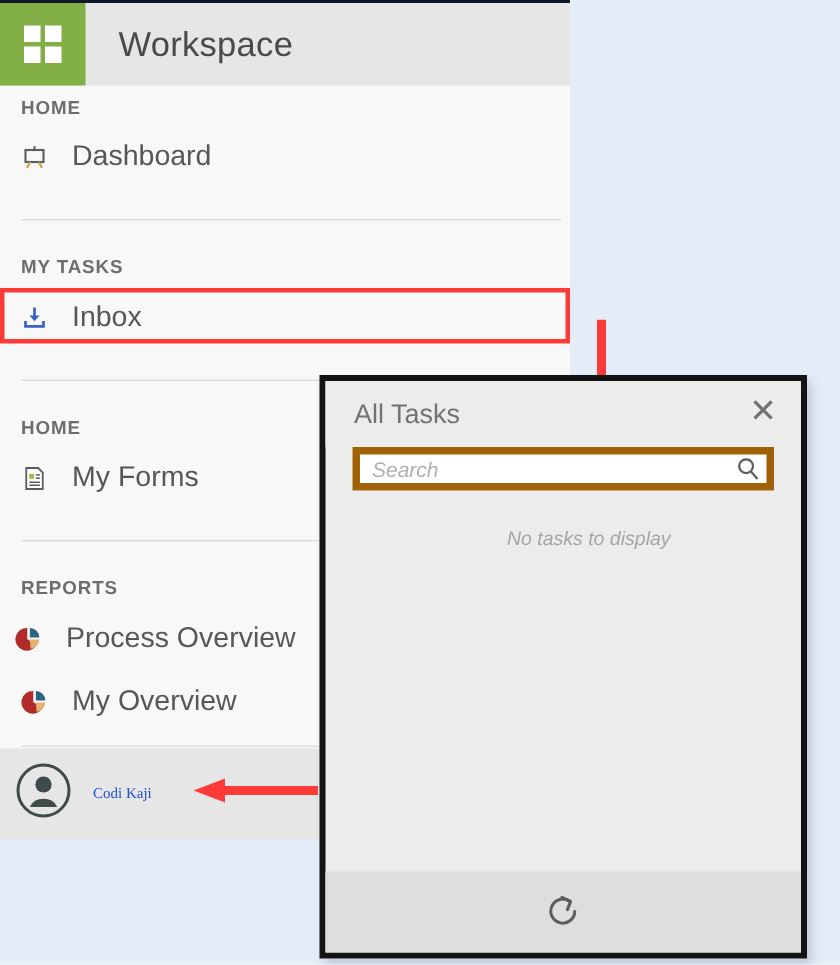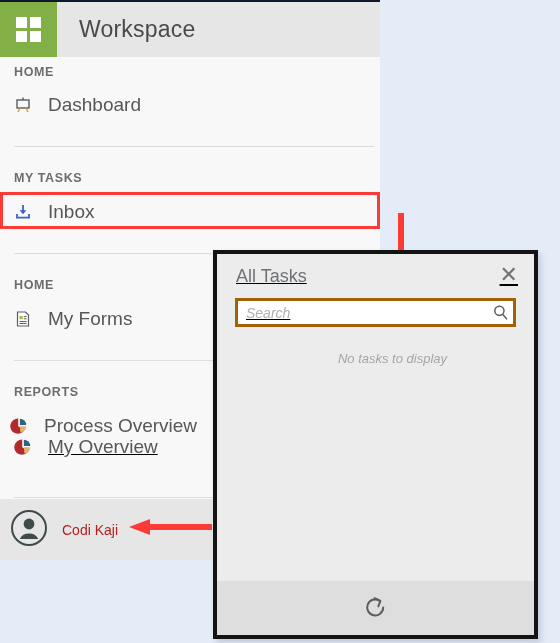--- a/index.html
+++ b/index.html
@@ -100,39 +100,40 @@
   #item-dashboard { position: absolute; left: 0; top: 90px; width: 380px; }
   #div-1          { position: absolute; left: 0; top: 146px; width: 360px; }
   #lbl-mytasks    { position: absolute; left: 0; top: 171px; text-align: right; }
   #item-inbox     { position: absolute; left: 0; top: 197px; width: 312px; }
   #div-2          { position: absolute; left: 0; top: 253px; width: 360px; }
   #lbl-forms      { position: absolute; left: 0; top: 278px; }
   #item-myforms   { position: absolute; left: 0; top: 304px; width: 380px; }
   #div-3          { position: absolute; left: 0; top: 360px; width: 360px; }
   #lbl-reports    { position: absolute; left: 0; top: 385px; }
   #item-process   { position: absolute; left: 0; top: 411px; width: 380px; padding-left: 10px; }
-  #item-myover    { position: absolute; left: 0; top: 432px; width: 380px; text-decoration: underline; }
+  #item-myover    { position: absolute; left: 0; top: 453px; width: 380px; }
   #div-4          { position: absolute; left: 0; top: 497px; width: 360px; }
 
   #user-row {
     position: absolute;
     left: 0;
     top: 499px;
     width: 380px;
     height: 61px;
     background: #e6e6e6;
     display: flex;
     align-items: center;
     padding-left: 10px;
     box-sizing: border-box;
   }
   #user-row .user-name {
-    font-size: 14px;
-    color: #b91c1c;
+    font-size: 10px;
+    color: #1d4ed8;
     margin-left: 14px;
+    font-family: Liberation Serif, serif;
   }
 
   
   #inbox-highlight {
     position: absolute;
     left: 0px;
     top: 192px;
     width: 380px;
     height: 37px;
     border: 3px solid #fc3b38;
@@ -162,21 +163,20 @@
     left: 213px;
     top: 250px;
     width: 325px;
     height: 389px;
     border: 4px solid #131313;
     box-sizing: border-box;
     background: #ececec;
     display: flex;
     flex-direction: column;
     box-shadow: 3px 4px 6px rgba(120,130,150,0.30);
-    text-decoration: underline;
   }
   #dialog-header {
     height: 44px;
     background: #ececec;
     display: flex;
     align-items: center;
     padding: 0 14px 0 19px;
     flex: none;
   }
   #dialog-title {
@@ -189,21 +189,21 @@
     color: #6f7276;
     line-height: 1;
     cursor: pointer;
     padding: 0 2px 3px 2px;
     font-family: "DejaVu Sans", sans-serif;
   }
   #search-wrap {
     margin: 0 18px;
     height: 29px;
     background: #ffffff;
-    border: 3px solid #a16207;
+    border: 5px solid #a16207;
     display: flex;
     align-items: center;
     box-sizing: border-box;
     flex: none;
   }
   #search-input {
     flex: 1;
     border: none;
     outline: none;
     background: transparent;

